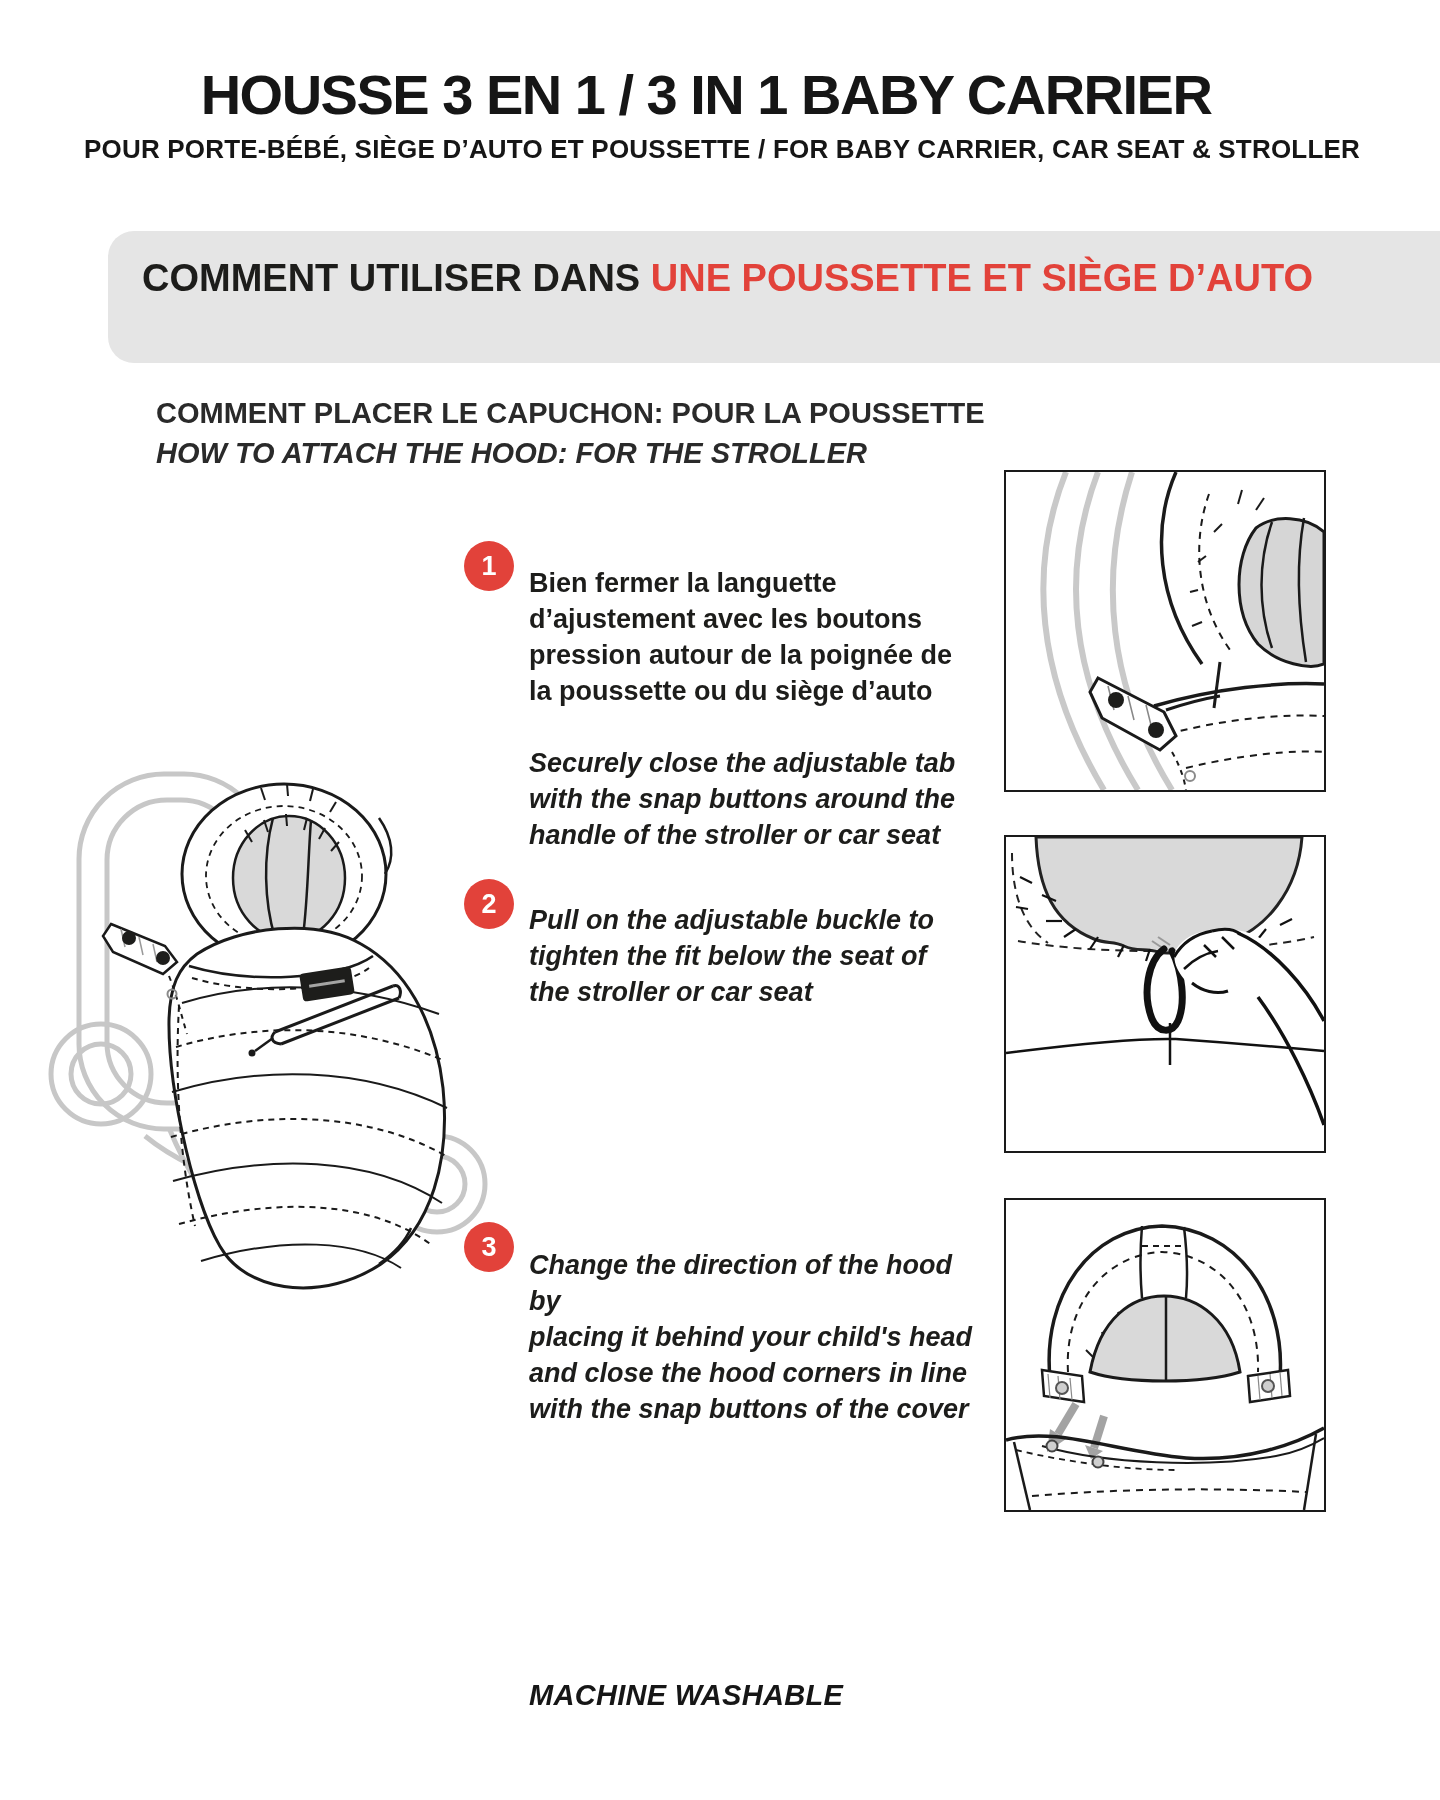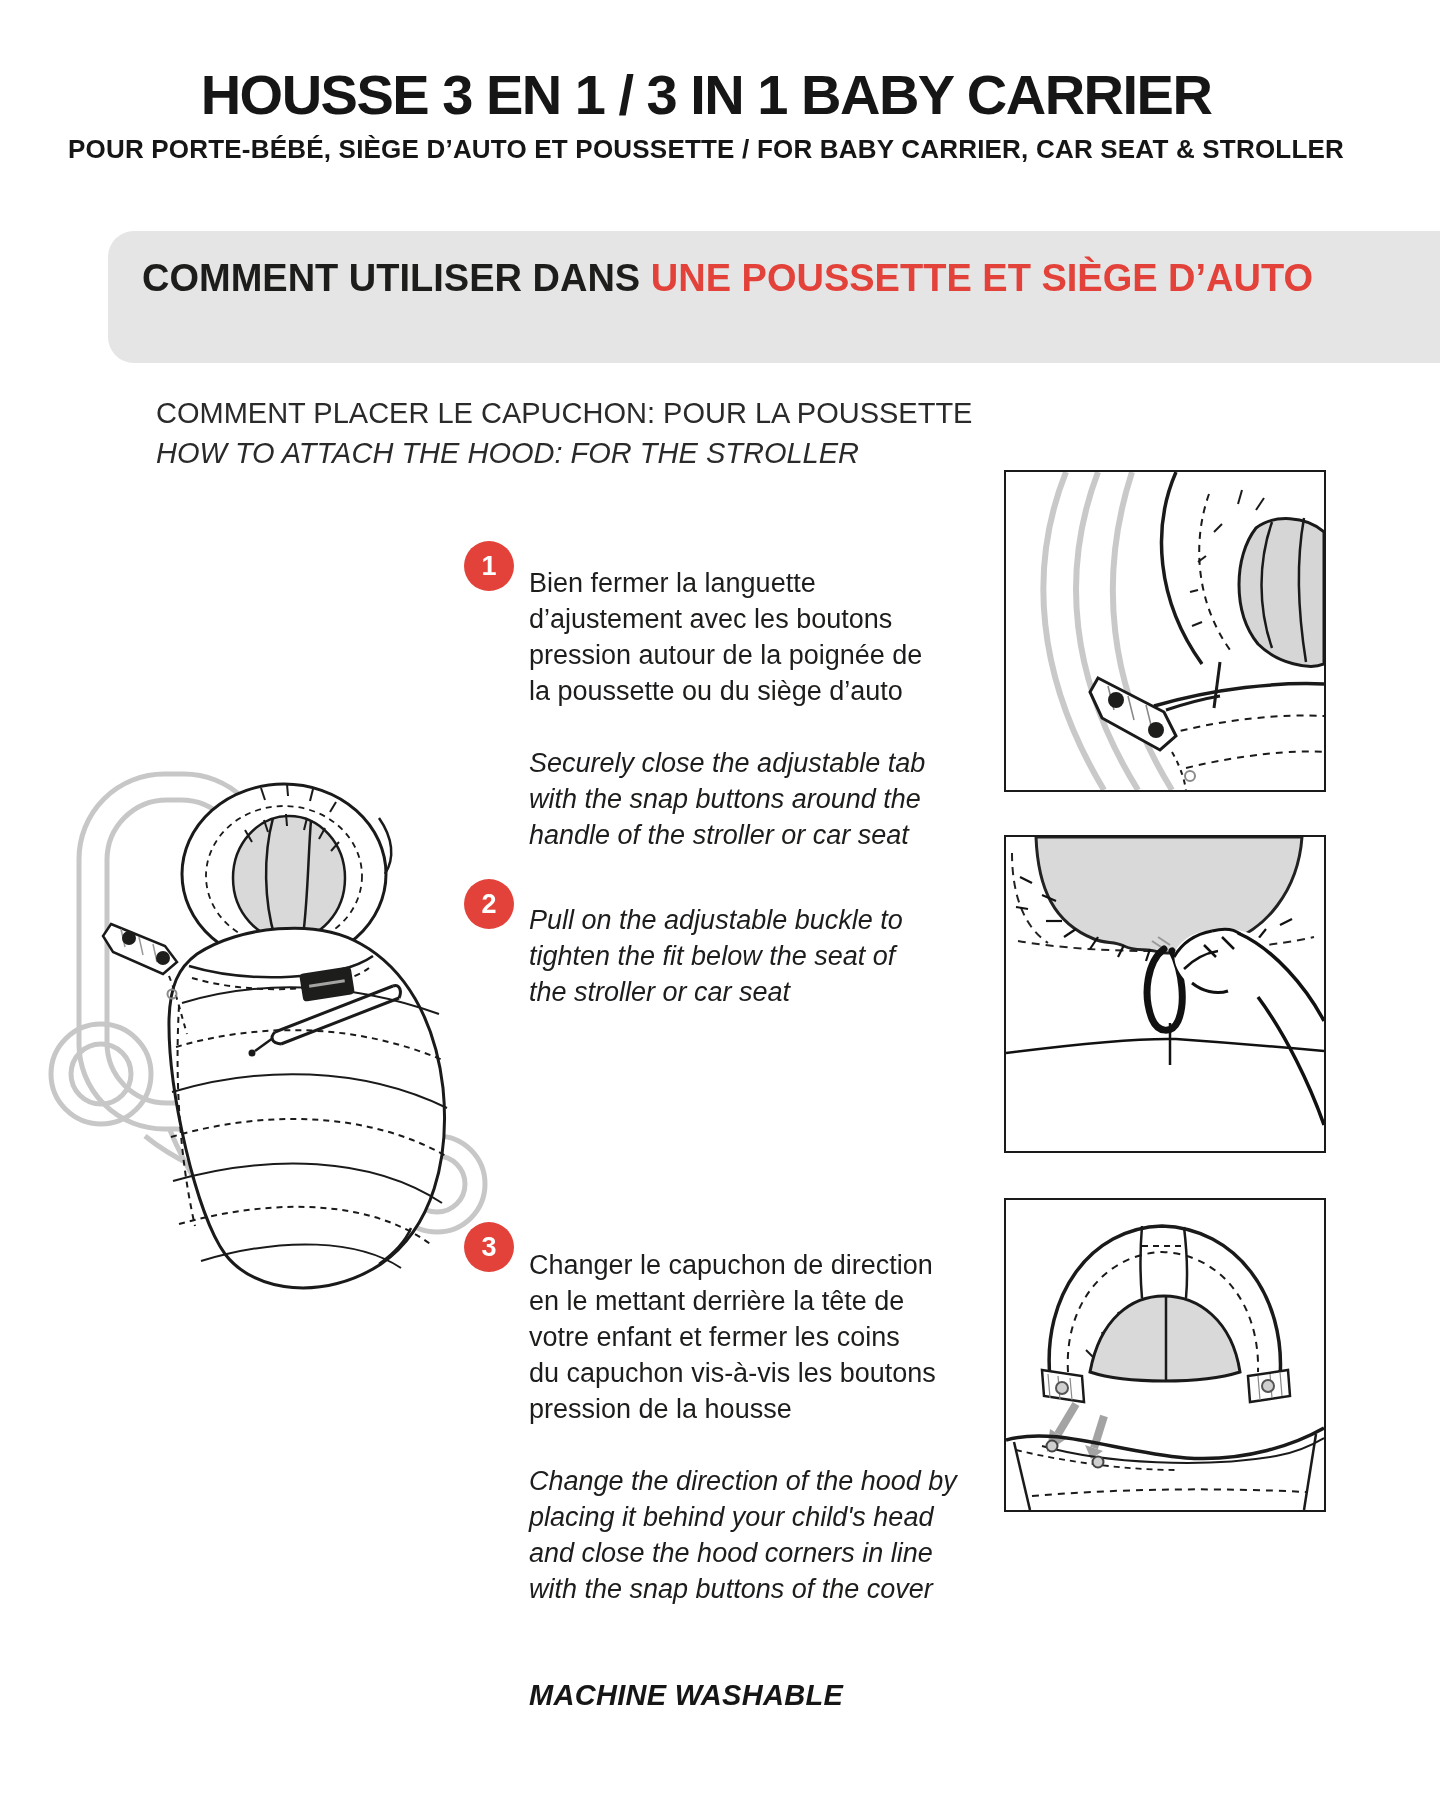--- a/index.html
+++ b/index.html
@@ -1,19 +1,19 @@
 <!DOCTYPE html>
 <html><head>
 <meta charset="utf-8">
 <style>
   html,body{margin:0;padding:0;background:#ffffff;}
   body{width:1440px;height:1800px;position:relative;font-family:"Liberation Sans",sans-serif;color:#1d1d1b;overflow:hidden;}
-  .abs{position:absolute;}
+  .abs{position:absolute;font-weight:bold;}
   .page-title{left:0;top:62px;width:1412px;text-align:center;font-size:56px;font-weight:bold;letter-spacing:-1.5px;color:#161616;white-space:nowrap;}
-  .page-subtitle{left:0;top:134px;width:1412px;text-align:center;font-size:26px;font-weight:bold;letter-spacing:0.2px;color:#161616;white-space:nowrap;}
+  .page-subtitle{left:16px;top:134px;width:1412px;text-align:center;font-size:26px;font-weight:bold;letter-spacing:0.2px;color:#161616;white-space:nowrap;}
   .banner{left:108px;top:231px;width:1416px;height:132px;background:#e5e5e5;box-sizing:border-box;padding:20px 4px 0 34px;font-size:38px;font-weight:bold;line-height:55px;white-space:nowrap;border-radius:26px;}
   .banner .red{color:#e2423a;}
   .banner .it{font-style:italic;}
   .sec-head{left:156px;top:393px;font-size:29px;line-height:40px;color:#2a2a2a;white-space:nowrap;}
   .sec-head .it{font-style:italic;}
   .step-badge{width:50px;height:50px;border-radius:50%;background:#e2423a;color:#ffffff;font-size:27px;font-weight:bold;display:flex;align-items:center;justify-content:center;}
   .step-text{font-size:27px;line-height:36px;white-space:pre-line;color:#1d1d1b;width:460px;}
   .step-text .en{font-style:italic;}
   .fig{box-sizing:border-box;border:2px solid #1a1a1a;background:#fff;}
   .fig svg{display:block;width:100%;height:100%;}
@@ -49,25 +49,20 @@
 
 <div class="abs step-badge" style="left:464px;top:879px;">2</div>
 <div class="abs step-text" style="left:529px;top:866px;">
   <div class="en">Pull on the adjustable buckle to
 tighten the fit below the seat of
 the stroller or car seat</div>
 </div>
 
 <div class="abs step-badge" style="left:464px;top:1222px;">3</div>
 <div class="abs step-text" style="left:529px;top:1211px;">
-  <div>Changer le capuchon de direction
-en le mettant derrière la tête de
-votre enfant et fermer les coins
-du capuchon vis-à-vis les boutons
-pression de la housse</div>
   <div class="en">Change the direction of the hood by
 placing it behind your child's head
 and close the hood corners in line
 with the snap buttons of the cover</div>
 </div>
 
 <div class="abs stroller" style="left:48px;top:756px;width:442px;height:560px;">
   <svg viewBox="0 0 440 560">
     <g stroke="#c7c7c7" stroke-width="5" fill="none">
       <rect x="30" y="18" width="190" height="355" rx="85"></rect>

